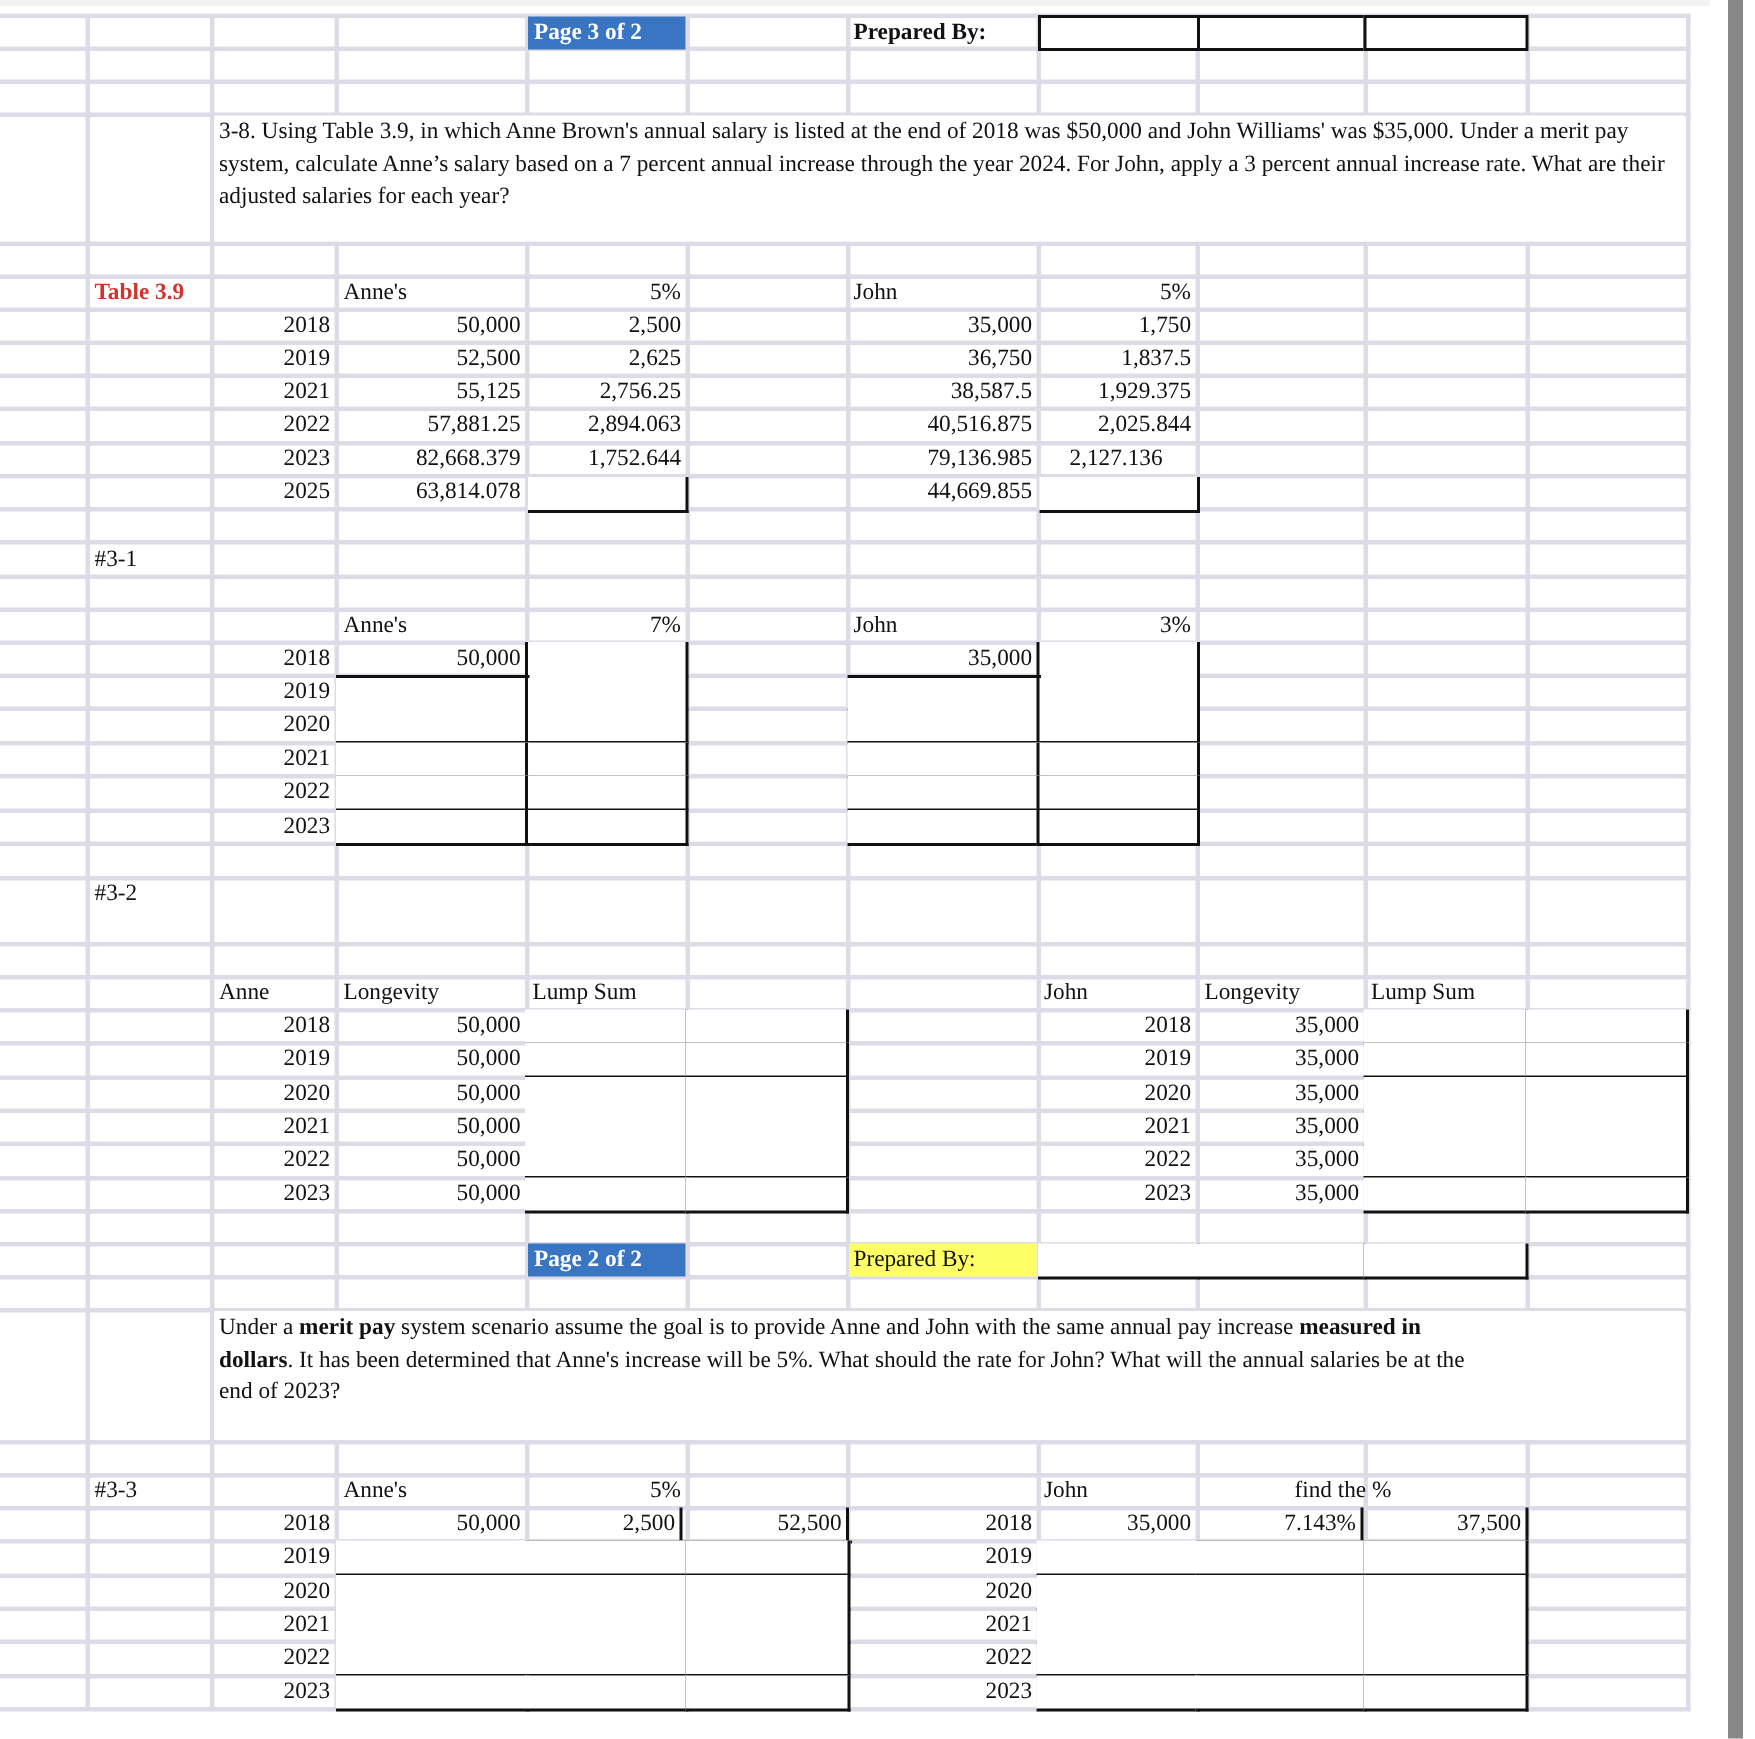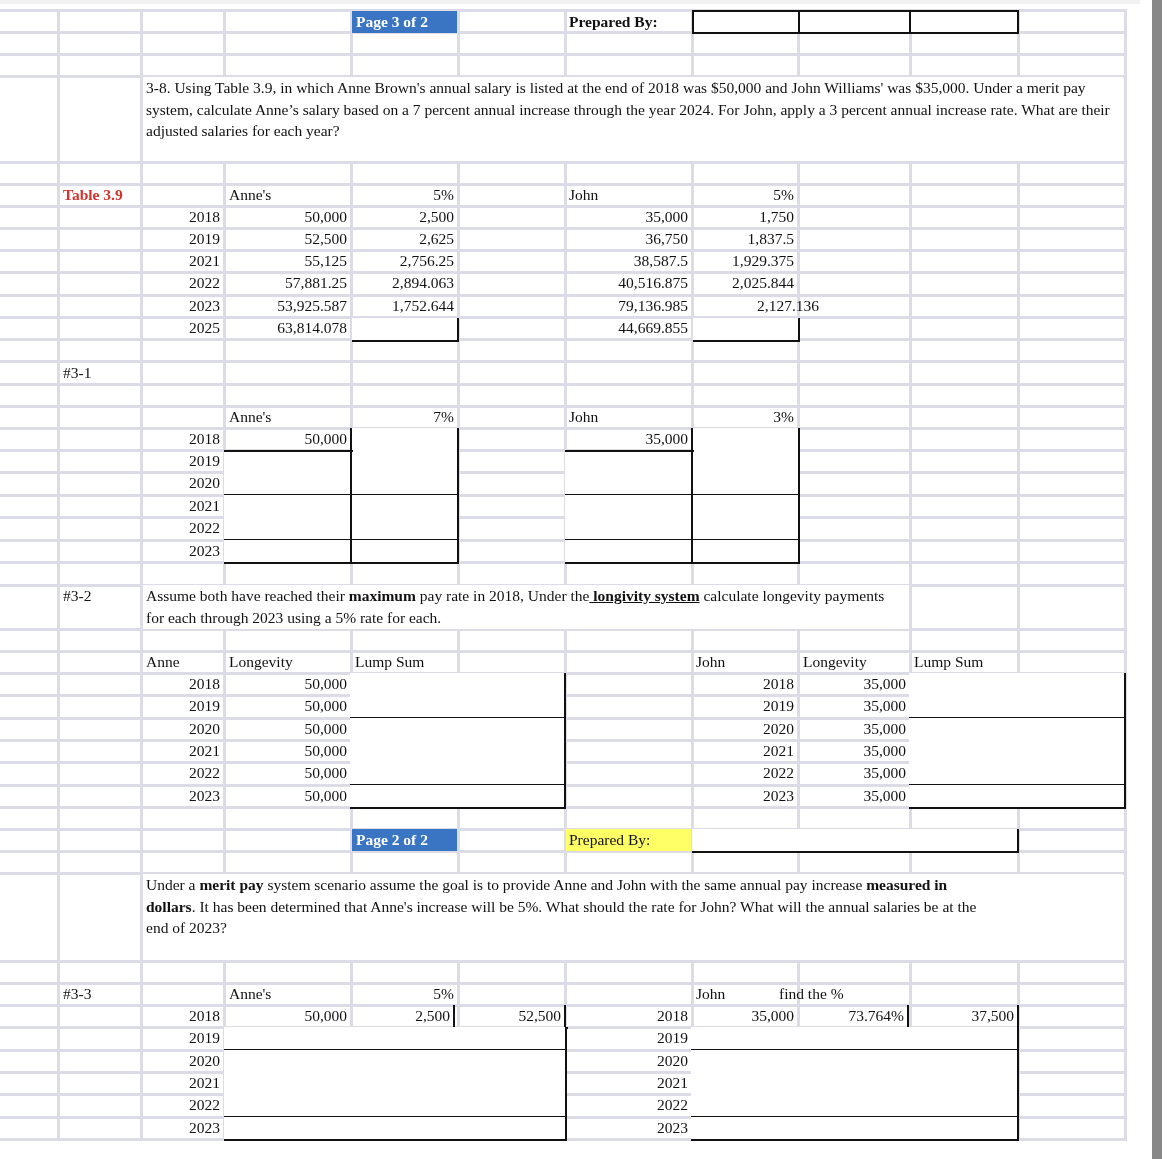--- a/index.html
+++ b/index.html
@@ -114,24 +114,24 @@
       <div class="cell r" style="left: 226px; top: 250px; width: 124px;">55,125</div>
       <div class="cell r" style="left: 352px; top: 250px; width: 105px;">2,756.25</div>
       <div class="cell r" style="left: 566px; top: 250px; width: 125px;">38,587.5</div>
       <div class="cell r" style="left: 693px; top: 250px; width: 104px;">1,929.375</div>
       <div class="cell r" style="left: 143px; top: 272px; width: 80px;">2022</div>
       <div class="cell r" style="left: 226px; top: 272px; width: 124px;">57,881.25</div>
       <div class="cell r" style="left: 352px; top: 272px; width: 105px;">2,894.063</div>
       <div class="cell r" style="left: 566px; top: 272px; width: 125px;">40,516.875</div>
       <div class="cell r" style="left: 693px; top: 272px; width: 104px;">2,025.844</div>
       <div class="cell r" style="left: 143px; top: 295px; width: 80px;">2023</div>
-      <div class="cell r" style="left: 226px; top: 295px; width: 124px;">53,925.587</div>
+      <div class="cell r" style="left: 226px; top: 295px; width: 124px;">82,668.379</div>
       <div class="cell r" style="left: 352px; top: 295px; width: 105px;">1,752.644</div>
       <div class="cell r" style="left: 566px; top: 295px; width: 125px;">79,136.985</div>
-      <div class="cell r" style="left: 718px; top: 295px; width: 104px;">2,127.136</div>
+      <div class="cell r" style="left: 674px; top: 295px; width: 104px;">2,127.136</div>
       <div class="cell r" style="left: 143px; top: 317px; width: 80px;">2025</div>
       <div class="cell r" style="left: 226px; top: 317px; width: 124px;">63,814.078</div>
       <div class="cell r" style="left: 566px; top: 317px; width: 125px;">44,669.855</div>
     </div>
   <div class="box yellow" style="left:352px;top:318px;width:107px;height:24px;border-width:0 2px 2px 0;"></div>
   <div class="box yellow" style="left:693px;top:318px;width:107px;height:24px;border-width:0 2px 2px 0;"></div>
 
   <div class="cell" style="left:60px;top:362px;width:80px;">#3-1</div>
   <div class="cell" style="left:226px;top:406px;width:124px;">Anne's</div>
   <div class="cell r" style="left:352px;top:406px;width:105px;">7%</div>
@@ -166,23 +166,20 @@
       <div class="cell r" style="left: 143px; top: 540px; width: 80px;">2023</div>
       <div class="box" style="left: 224px; top: 540px; width: 129px; height: 24px; border-width: 0px 2px 2px 0px;"></div>
       <div class="box" style="left: 350px; top: 540px; width: 109px; height: 24px; border-width: 0px 2px 2px;"></div>
       <div class="box" style="left: 565px; top: 540px; width: 129px; height: 24px; border-width: 0px 2px 2px 0px;"></div>
       <div class="box" style="left: 691px; top: 540px; width: 109px; height: 24px; border-width: 0px 2px 2px;"></div>
       <div class="box" style="left: 224px; top: 428px; width: 129px; height: 24px; border-width: 0px 0px 2px; background: transparent;"></div>
       <div class="box" style="left: 565px; top: 428px; width: 129px; height: 24px; border-width: 0px 0px 2px; background: transparent;"></div>
     </div>
 
   <div class="cell" style="left:60px;top:585px;width:80px;">#3-2</div>
-  <div class="para" style="left:143px;top:585px;width:766px;height:44px;">
-    <span>Assume both have reached their </span><b>maximum</b><span> pay rate in 2018, Under the</span><b><u> longivity system</u></b><span> calculate longevity payments for each through 2023 using a 5% rate for each.</span>
-  </div>
   <div class="cell" style="left:143px;top:651px;width:80px;">Anne</div>
   <div class="cell" style="left:226px;top:651px;width:124px;">Longevity</div>
   <div class="cell" style="left:352px;top:651px;width:105px;">Lump Sum</div>
   <div class="cell" style="left:693px;top:651px;width:104px;">John</div>
   <div class="cell" style="left:800px;top:651px;width:109px;">Longevity</div>
   <div class="cell" style="left:911px;top:651px;width:106px;">Lump Sum</div>
   <div id="q32rows">
       <div class="cell r" style="left: 143px; top: 673px; width: 80px;">2018</div>
       <div class="cell r" style="left: 226px; top: 673px; width: 124px;">50,000</div>
       <div class="box" style="left: 350px; top: 673px; width: 109px; height: 24px; border-width: 0px 2px 2px 0px;"></div>
@@ -240,29 +237,29 @@
   <div class="box" style="left:909px;top:829px;width:110px;height:24px;border-width:0 2px 2px 0;"></div>
 
   <div class="para" style="left:143px;top:874px;width:980px;height:86px;padding-right:125px;">
     <span>Under a </span><b>merit pay</b><span> system scenario assume the goal is to provide Anne and John with the same annual pay increase </span><b>measured in dollars</b><span>.  It has been determined that Anne's increase will be 5%.  What should the rate for John?  What will the annual salaries be at the end of 2023?</span>
   </div>
 
   <div class="cell" style="left:60px;top:983px;width:80px;">#3-3</div>
   <div class="cell" style="left:226px;top:983px;width:124px;">Anne's</div>
   <div class="cell r" style="left:352px;top:983px;width:105px;">5%</div>
   <div class="cell" style="left:693px;top:983px;width:104px;">John</div>
-  <div class="cell" style="left:776px;top:983px;width:93px;">find the %</div>
+  <div class="cell" style="left:860px;top:983px;width:93px;">find the %</div>
   <div id="q33rows">
       <div class="cell r" style="left: 143px; top: 1005px; width: 80px;">2018</div>
       <div class="cell r" style="left: 566px; top: 1005px; width: 125px;">2018</div>
       <div class="cell r" style="left: 226px; top: 1005px; width: 124px;">50,000</div>
       <div class="cell r" style="left: 352px; top: 1005px; width: 103px; border-right: 2px solid rgb(17, 17, 17);">2,500</div>
       <div class="cell r" style="left: 459px; top: 1005px; width: 107px; border-right: 2px solid rgb(17, 17, 17);">52,500</div>
       <div class="cell r" style="left: 693px; top: 1005px; width: 104px;">35,000</div>
-      <div class="cell r" style="left: 800px; top: 1005px; width: 109px; border-right: 2px solid rgb(17, 17, 17);">73.764%</div>
+      <div class="cell r" style="left: 800px; top: 1005px; width: 109px; border-right: 2px solid rgb(17, 17, 17);">7.143%</div>
       <div class="cell r" style="left: 911px; top: 1005px; width: 108px; border-right: 2px solid rgb(17, 17, 17);">37,500</div>
       <div class="box" style="left: 350px; top: 1005px; width: 218px; height: 24px; border-width: 0px 0px 2px; background: transparent;"></div>
       <div class="box" style="left: 797px; top: 1005px; width: 222px; height: 24px; border-width: 0px 0px 2px; background: transparent;"></div>
       <div class="cell r" style="left: 143px; top: 1027px; width: 80px;">2019</div>
       <div class="cell r" style="left: 566px; top: 1027px; width: 125px;">2019</div>
       <div class="box" style="left: 224px; top: 1027px; width: 129px; height: 24px; border-width: 0px 2px 2px 0px;"></div>
       <div class="box" style="left: 350px; top: 1027px; width: 109px; height: 24px; border-width: 0px 2px 2px 0px;"></div>
       <div class="box" style="left: 457px; top: 1027px; width: 110px; height: 24px; border-width: 0px 2px 2px 0px;"></div>
       <div class="box" style="left: 691px; top: 1027px; width: 109px; height: 24px; border-width: 0px 2px 2px 0px;"></div>
       <div class="box" style="left: 797px; top: 1027px; width: 114px; height: 24px; border-width: 0px 2px 2px 0px;"></div>

